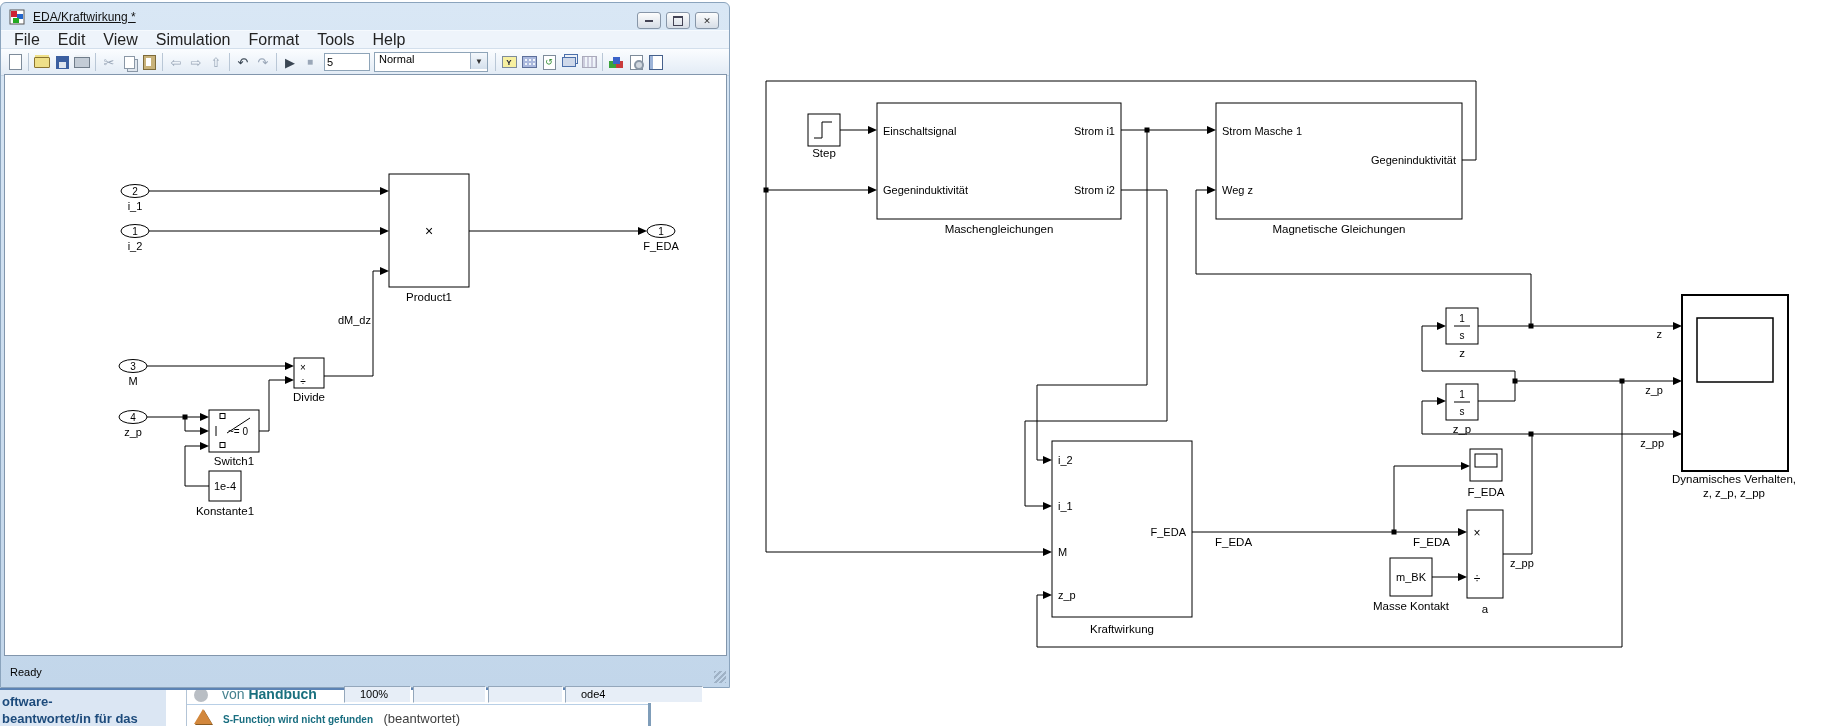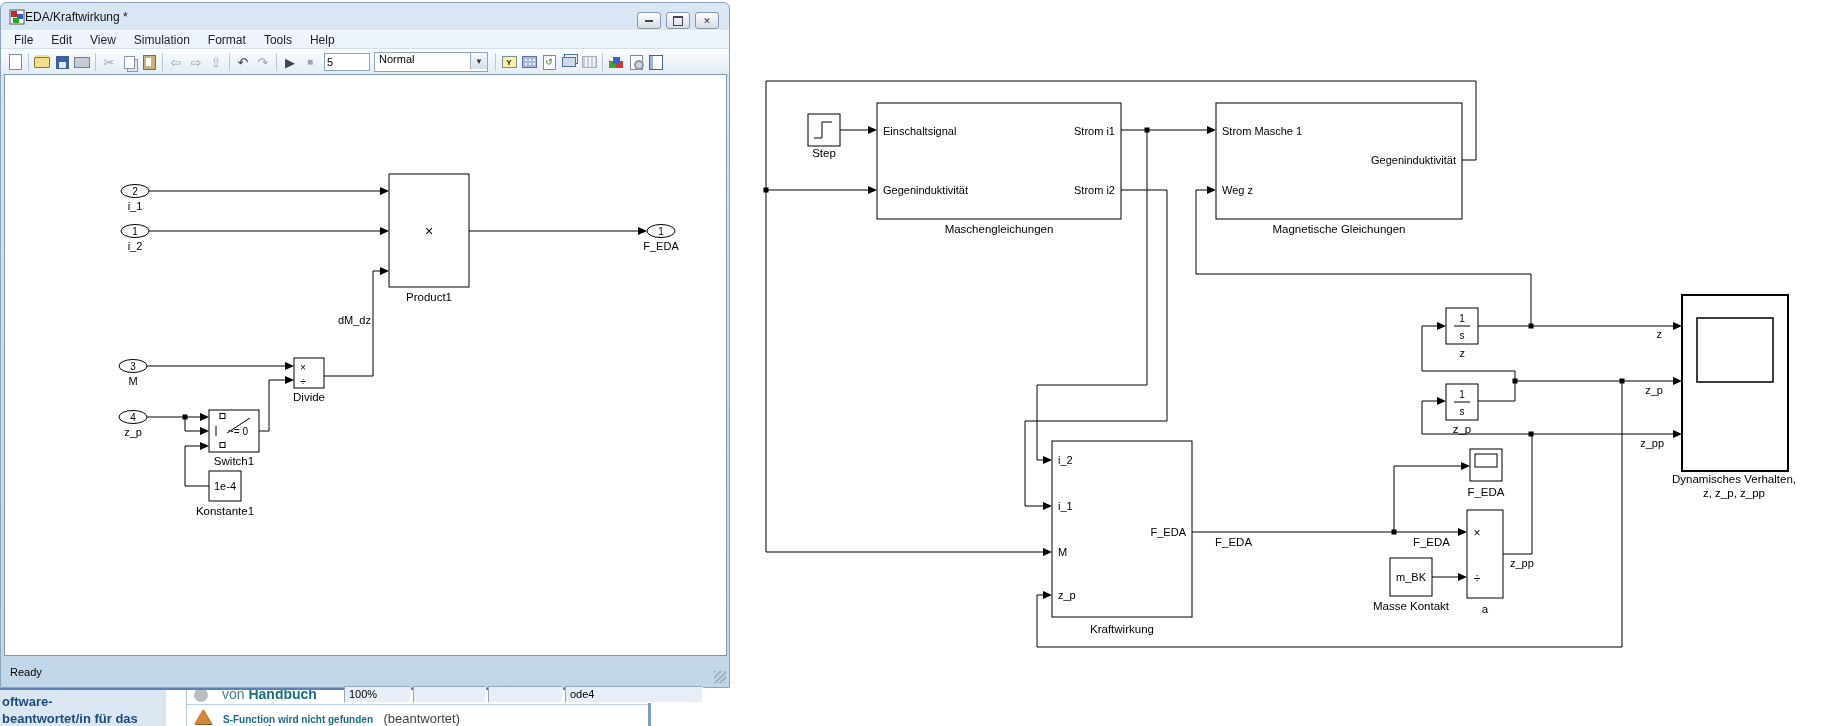--- a/index.html
+++ b/index.html
@@ -5,50 +5,50 @@
   html,body{margin:0;padding:0;}
   body{width:1822px;height:726px;position:relative;overflow:hidden;background:#ffffff;
        font-family:"Liberation Sans",sans-serif;}
   
   #diagram-svg{position:absolute;left:0;top:0;z-index:0;}
   
   #sim-window{position:absolute;left:0px;top:2px;width:730px;height:686px;z-index:2;
       background:linear-gradient(#d9e7f5,#c2d6ea);
       border:1px solid #8ba4bd;border-radius:6px 6px 0 0;box-sizing:border-box;}
   #titlebar{height:27px;display:flex;align-items:center;padding-left:8px;position:relative;}
-  #title-text{font-size:12px;color:#111;}
+  #title-text{font-size:12px;color:#111;margin-left:8px;text-decoration:underline;}
   .winbtns{position:absolute;right:10px;top:9px;display:flex;gap:5px;}
   .winbtn{width:24px;height:17px;border:1px solid #8796a8;border-radius:3px;
       background:linear-gradient(#fdfdfd,#d6dde6);display:flex;align-items:center;justify-content:center;
       font-size:9px;color:#333;box-sizing:border-box;}
   .minbar{width:8px;height:2px;background:#445;}
   .maxbox{width:8px;height:7px;border:1px solid #445;border-top:2px solid #445;}
   #menubar{height:17px;background:#eef4fb;border-top:1px solid #f6fafe;border-bottom:1px solid #d3dfec;
       display:flex;align-items:center;padding-left:4px;}
-  .menu-item{font-size:12px;color:#222;padding:1px 9px;text-align:right;}
+  .menu-item{font-size:16px;color:#222;padding:1px 9px;text-align:right;}
   #toolbar{height:26px;background:linear-gradient(#fbfdff,#e2ebf5);border-bottom:1px solid #c7d5e4;
       display:flex;align-items:center;padding-left:4px;}
   .tsep{width:1px;height:18px;background:#b9c7d6;margin:0 3px;}
   .ticon{width:20px;height:20px;display:flex;align-items:center;justify-content:center;
       font-size:13px;position:relative;}
   .ticon span{line-height:1;}
   #sim-time{width:40px;height:16px;font-size:11px;border:1px solid #8ea4b8;padding:0 2px;
       font-family:"Liberation Sans",sans-serif;margin:0 4px;}
   #mode-combo{width:112px;height:18px;border:1px solid #8ea4b8;background:#fff;display:flex;
       font-size:11px;margin-right:4px;}
   #mode-combo .val{flex:1;padding-left:4px;}
   #mode-combo .arrow{width:16px;height:16px;background:linear-gradient(#f4f8fc,#d4e0ec);
       border-left:1px solid #9eb0c4;display:flex;align-items:center;justify-content:center;font-size:8px;color:#333;}
   #canvas{position:absolute;left:3px;top:71px;width:723px;height:582px;background:#fff;
       border:1px solid #8296ac;box-sizing:border-box;}
   #statusbar{position:absolute;left:3px;top:655px;width:724px;height:28px;display:flex;
       align-items:center;font-size:11px;color:#000;}
   #status-ready{padding-left:6px;flex:0 0 334px;}
   .sbox{height:17px;border:1px solid #fff;border-top-color:#94a7bb;border-left-color:#94a7bb;
-      background:#e7eef7;font-size:11px;display:flex;align-items:center;padding-left:4px;box-sizing:border-box;margin-top:44px;}
+      background:#e7eef7;font-size:11px;display:flex;align-items:center;padding-left:15px;box-sizing:border-box;margin-top:44px;}
   #grip{position:absolute;right:2px;bottom:3px;width:12px;height:12px;
       background:repeating-linear-gradient(135deg,#9fb2c6 0 2px,transparent 2px 4px);}
   
   #browser{position:absolute;left:0;top:688px;width:651px;height:42px;z-index:1;background:#fff;
       border-top:2px solid #5c83b4;border-right:3px solid #7f9db9;box-sizing:border-box;overflow:hidden;}
   #b-left{position:absolute;left:0;top:0;width:166px;height:38px;background:#dbe6f3;
       color:#1d4b7c;font-weight:bold;font-size:13px;line-height:17px;padding:3px 0 0 2px;box-sizing:border-box;}
   #b-div{position:absolute;left:186px;top:0;width:1px;height:38px;background:#b3c4d6;}
   #b-content{position:absolute;left:187px;top:0;right:0;height:38px;}
   #b-row1{position:absolute;left:0;top:-4px;height:16px;display:flex;align-items:flex-end;}

